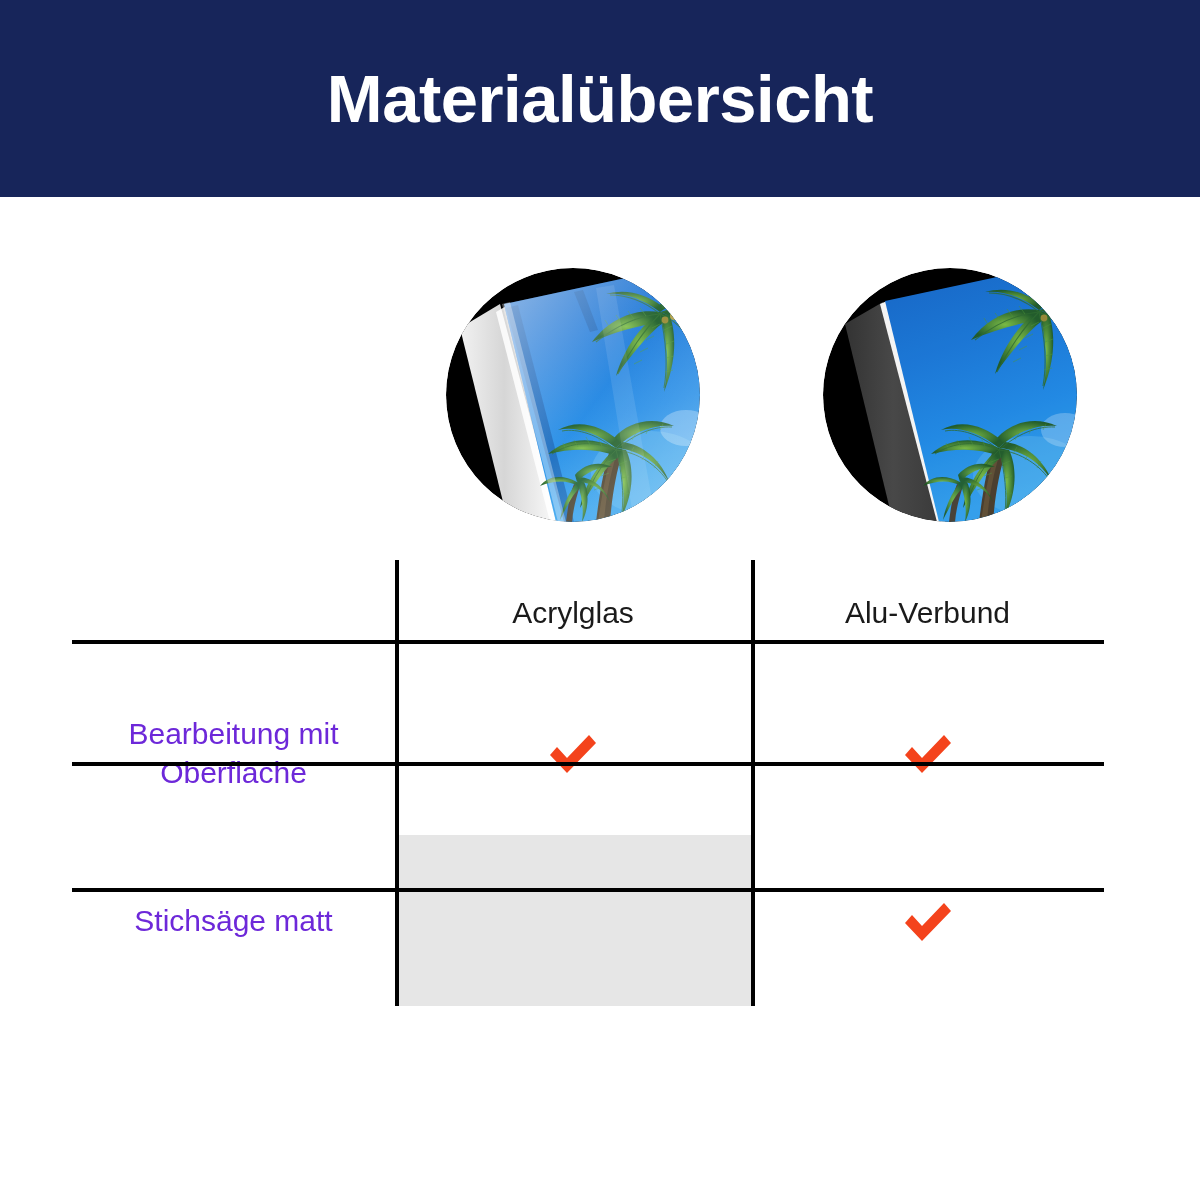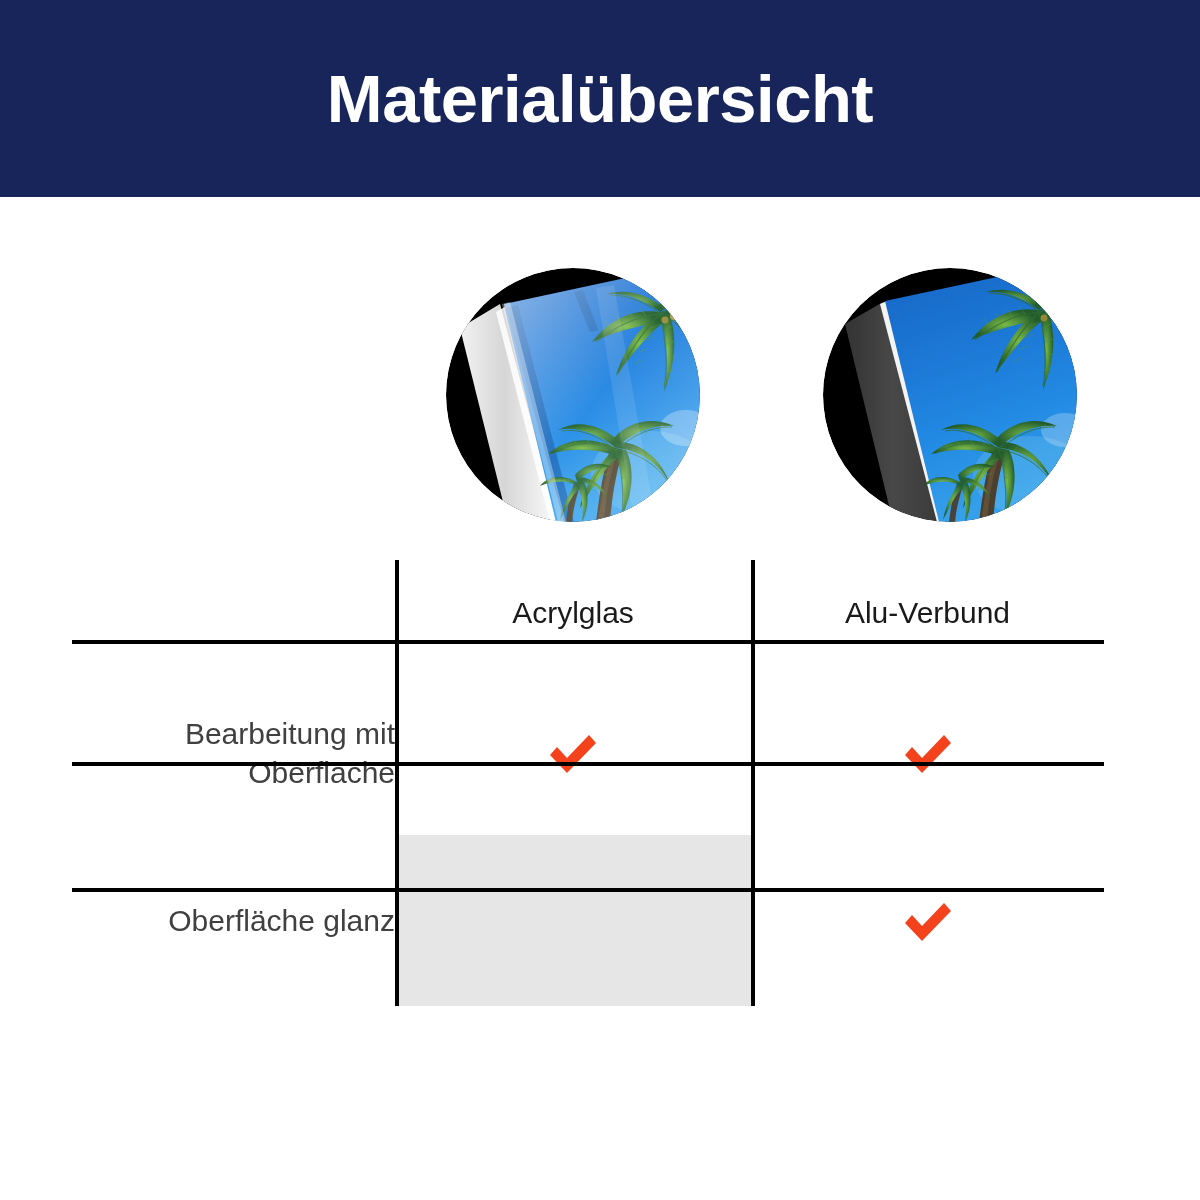--- a/index.html
+++ b/index.html
@@ -110,24 +110,24 @@
   .row-body-3 { height: 118px; }
 
   .cell-head {
     text-align: center;
     font-size: 30px;
     color: #1a1a1a;
     font-family: "Liberation Sans", sans-serif;
     font-weight: 400;
   }
   .cell-rowlabel {
-    text-align: right;
+    text-align: center;
     padding-left: 20px;
     font-size: 30px;
-    color: #404040;
+    color: #6d28d9;
     line-height: 1.30;
     font-family: "Liberation Sans", sans-serif;
     font-weight: 400;
   }
   .cell-mark {
     text-align: center;
   }
   .cell-grey { background: #e6e6e6; }
 
   
@@ -446,21 +446,21 @@
           </td>
           <td class="cell-mark">
             <svg class="check" viewBox="0 0 56 46">
               <path d="M5 25 L12 17 L22 28 L44 5 L51 13 L22 43 Z" fill="#F4431C"></path>
             </svg>
           </td>
         </tr>
 
         <tr class="row-body-2">
           <td class="cell-rowlabel">
-            <span>Oberfläche glanz</span>
+            <span>Stichsäge matt</span>
           </td>
           <td class="cell-mark cell-grey"></td>
           <td class="cell-mark">
             <svg class="check" viewBox="0 0 56 46">
               <path d="M5 25 L12 17 L22 28 L44 5 L51 13 L22 43 Z" fill="#F4431C"></path>
             </svg>
           </td>
         </tr>
 
       </tbody>

